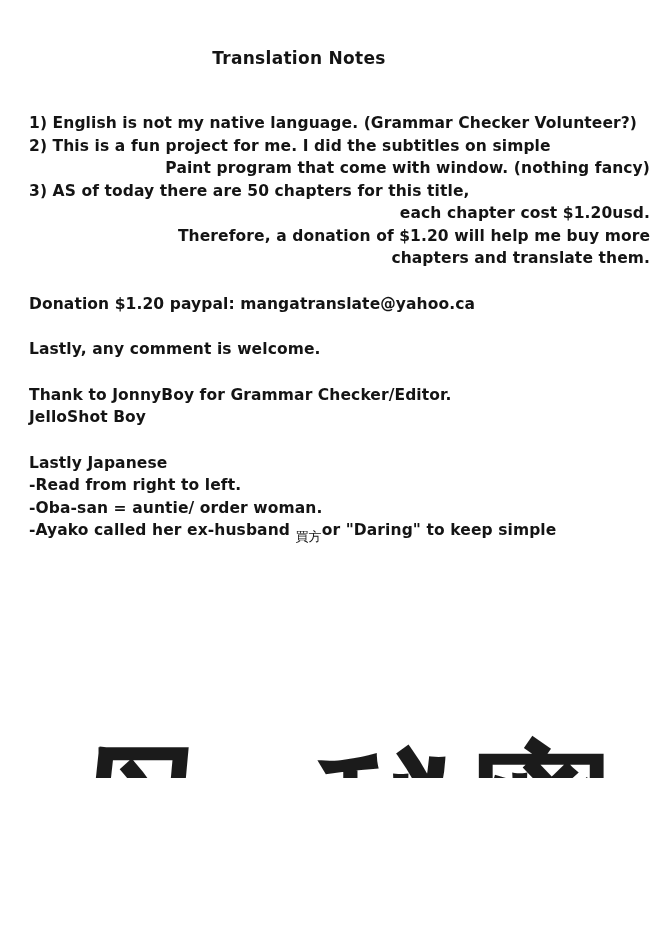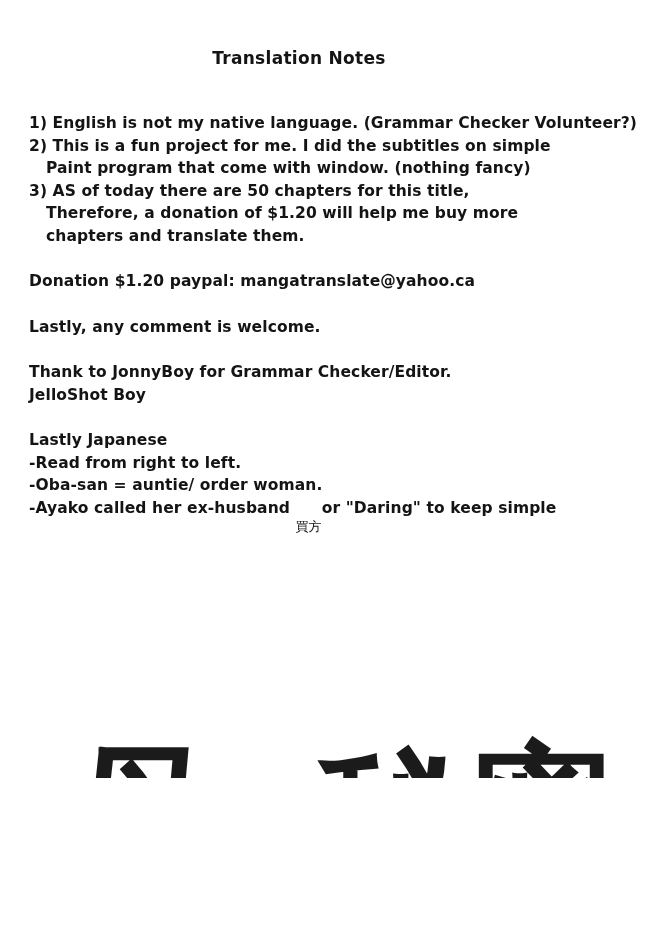--- a/index.html
+++ b/index.html
@@ -29,29 +29,30 @@
     margin: 0 0 43px 0;
   }
   .line {
     font-size: 15.5px;
     line-height: 22.5px;
     letter-spacing: 0.1px;
     white-space: nowrap;
   }
   .line.indent {
     padding-left: 17px;
+    text-align: right;
   }
   .line.gap {
     margin-top: 23px;
   }
   .inline-kanji {
     font-size: 13px;
     font-weight: 400;
     position: relative;
-    top: 18px;
+    top: 6px;
     font-family: "DejaVu Sans", "Liberation Sans", sans-serif;
   }
   .manga-title {
     position: absolute;
     top: 740px;
     left: 16px;
     width: 650px;
     text-align: center;
     font-family: "DejaVu Serif", "Liberation Serif", serif;
     line-height: 1;
@@ -80,20 +81,21 @@
 <div class="page">
 
   <div class="content">
 
     <div class="page-title">Translation Notes</div>
 
     <div class="line">1) English is not my native language. (Grammar Checker Volunteer?)</div>
     <div class="line">2) This is a fun project for me. I did the subtitles on simple</div>
     <div class="line indent">Paint program that come with window. (nothing fancy)</div>
     <div class="line">3) AS of today there are 50 chapters for this title,</div>
+    <div class="line indent">each chapter cost $1.20usd.</div>
     <div class="line indent">Therefore, a donation of $1.20 will help me buy more</div>
     <div class="line indent">chapters and translate them.</div>
 
     <div class="line gap">Donation $1.20 paypal: mangatranslate@yahoo.ca</div>
 
     <div class="line gap">Lastly, any comment is welcome.</div>
     <div class="line gap">Thank to JonnyBoy for Grammar Checker/Editor.</div>
 
     <div class="line">JelloShot Boy</div>
 

